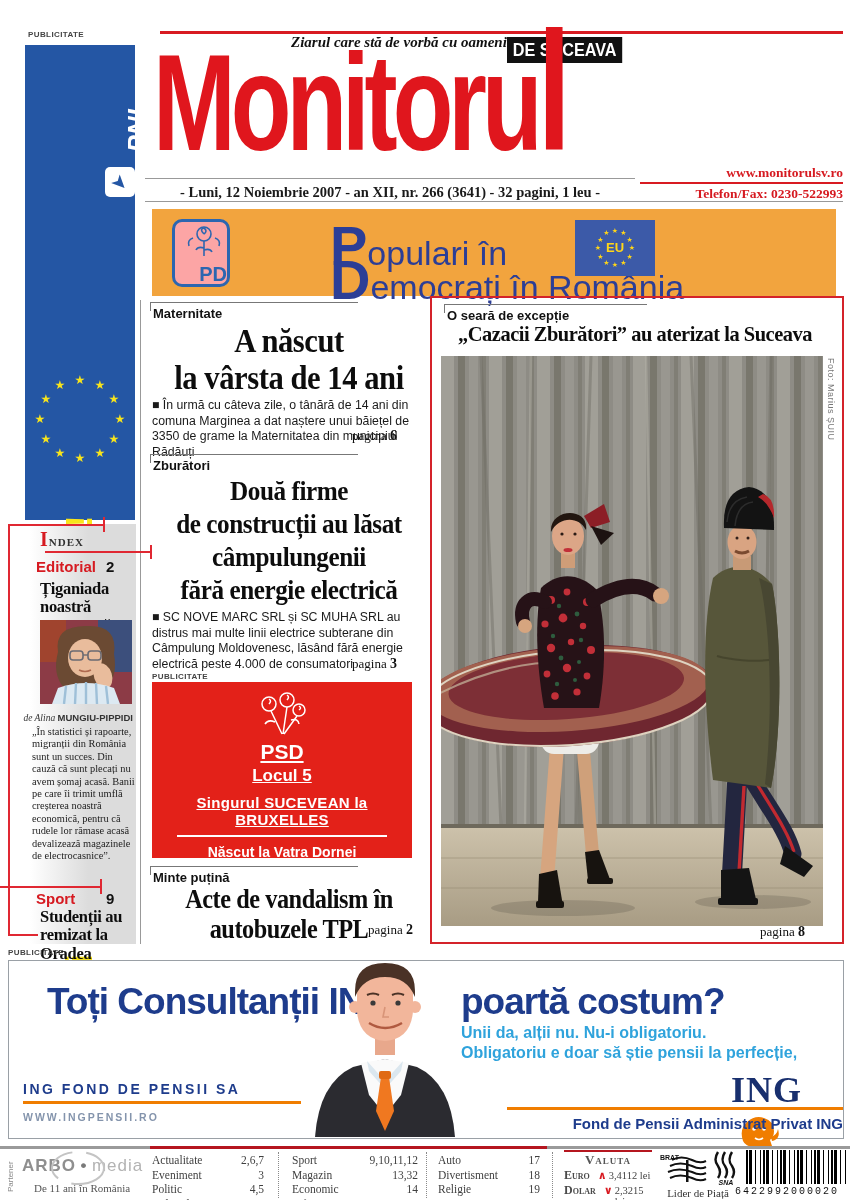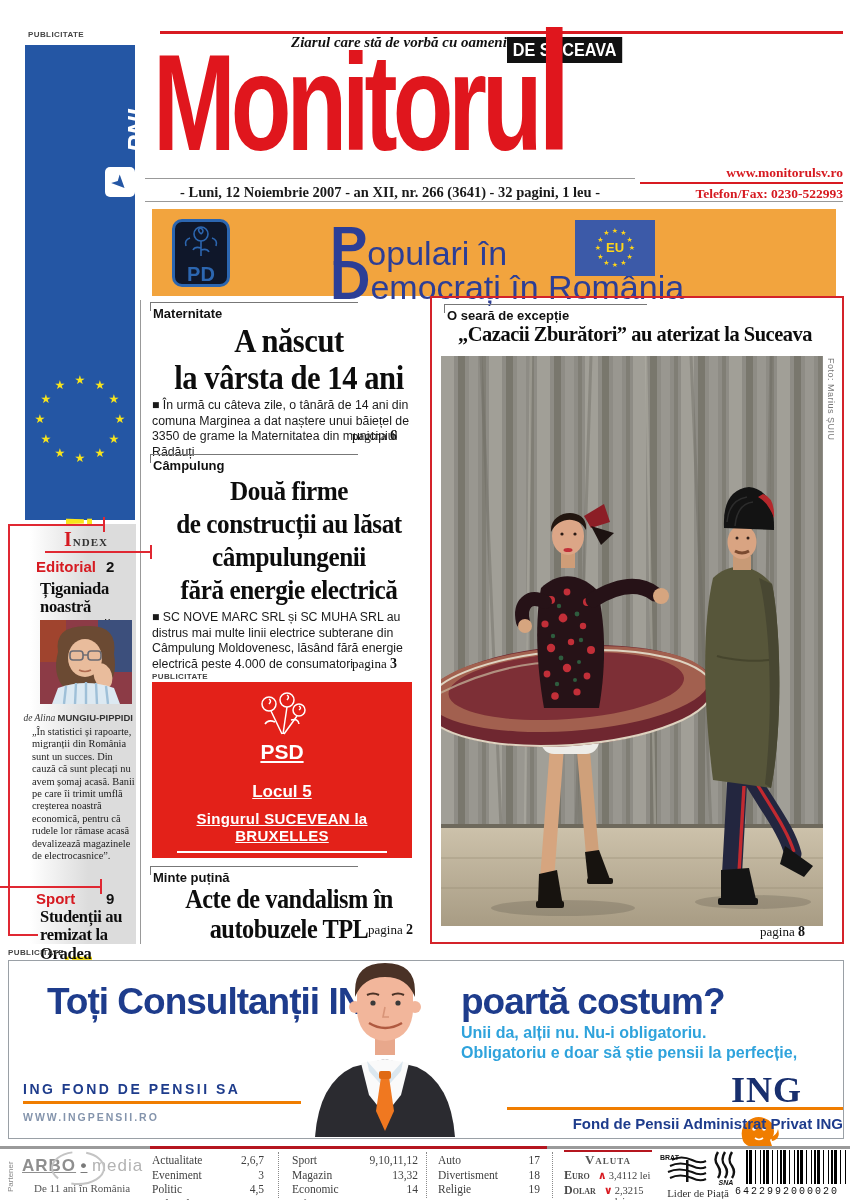--- a/index.html
+++ b/index.html
@@ -33,25 +33,25 @@
            display:flex;align-items:center;padding-left:10px;box-sizing:border-box;
            font:bold 37px "Liberation Sans",sans-serif;color:#f8e41c;white-space:nowrap;}
   .pnl-eu{font-size:47px;margin:0 10px;}
   .pnl-brand{color:#fff;font:bold italic 26px "Liberation Sans",sans-serif;transform:rotate(-90deg);transform-origin:center;}
   .pnl-arrowbox{width:30px;height:30px;background:#fff;border-radius:5px;display:flex;align-items:center;justify-content:center;}
   .pnl-arrowbox span{color:#2456a4;font-size:19px;transform:rotate(45deg);display:block;}
   
   .pd-banner{background:#f2a43e;}
   .pd-big{font:bold 56px "Liberation Sans",sans-serif;color:#2c3e96;}
   .pd-small{font:34px "Liberation Sans",sans-serif;color:#2c3e96;}
-  .pd-logo{border:3px solid #2c66b0;border-radius:10px;background:#0f172a;text-align:center;}
+  .pd-logo{border:3px solid #2c66b0;border-radius:10px;background:#fca5a5;text-align:right;}
   .pd-logo .pd-txt{font:bold 20px "Liberation Sans",sans-serif;color:#2c66b0;line-height:1;}
   
   .idx-band{background:linear-gradient(to right,#ffffff,#dcdcdc 55%);}
-  .idx-title{font:bold 15px "Liberation Serif",serif;color:#333;letter-spacing:1px;text-align:center;}
+  .idx-title{font:bold 15px "Liberation Serif",serif;color:#333;letter-spacing:1px;text-align:left;}
   .idx-title .big-i{color:#d61a21;font-size:20px;}
   .idx-sec{font:bold 15px "Liberation Sans",sans-serif;color:#d61a21;}
   .idx-page{font:bold 15px "Liberation Sans",sans-serif;color:#111;}
   .idx-hl{font:bold 16.5px/1.12 "Liberation Serif",serif;color:#0d0d0d;letter-spacing:-.3px;}
   .idx-quote{font:10.4px/12.4px "Liberation Serif",serif;color:#222;}
   .byline{font:italic 9.5px "Liberation Serif",serif;color:#333;white-space:nowrap;text-align:right;}
   .byline b{font:bold 9.5px "Liberation Sans",sans-serif;}
   
   .psd{background:#e32119;color:#fff;text-align:center;font-family:"Liberation Sans",sans-serif;text-decoration:underline;}
   .psd .l0{font:bold 21px "Liberation Sans",sans-serif;}
@@ -73,21 +73,21 @@
   .ing-foot{font:bold 15px "Liberation Sans",sans-serif;color:#1e3c8c;text-align:right;}
   .oline{background:#f07d00;height:3px;}
   
   .ft-serif{font:11.5px/12px "Liberation Serif",serif;color:#3f3f3f;}
   .trow{display:flex;justify-content:space-between;margin-bottom:2.6px;}
   .dotted-v{border-left:1px dotted #8a8a8a;width:0;}
   .val-title{font:bold 13px "Liberation Serif",serif;color:#555;font-variant:small-caps;text-align:center;letter-spacing:1px;}
   .val-row{display:flex;align-items:baseline;font:bold 12px "Liberation Serif",serif;color:#4a4a4a;font-variant:small-caps;}
   .val-arrow{color:#d81b22;font-weight:bold;font-family:"DejaVu Sans",sans-serif;font-size:11px;margin:0 2px 0 8px;}
   .val-val{font:10.5px "Liberation Serif",serif;font-variant:normal;color:#444;}
-  .arbo-n{font:bold 17px "Liberation Sans",sans-serif;color:#8f8f8f;letter-spacing:1px;text-decoration:underline;}
+  .arbo-n{font:bold 17px "Liberation Sans",sans-serif;color:#8f8f8f;letter-spacing:1px;}
   .arbo-m{font:17px "Liberation Sans",sans-serif;color:#b3b3b3;letter-spacing:1px;}
   .arbo-tag{font:11px "Liberation Serif",serif;color:#555;}
   .partener{font:8px "Liberation Sans",sans-serif;color:#888;transform:rotate(-90deg);transform-origin:left top;}
   .barcode{background:repeating-linear-gradient(90deg,#000 0 2px,#fff 2px 3px,#000 3px 6px,#fff 6px 9px,#000 9px 10px,#fff 10px 14px,#000 14px 15px,#fff 15px 17px);}
   .bc-num{font:10px "Liberation Mono","DejaVu Sans Mono",monospace;color:#111;letter-spacing:2px;text-align:center;}
   .lider{font:11px "Liberation Serif",serif;color:#333;text-align:center;}
 </style>
 </head>
 <body>
 
@@ -174,21 +174,21 @@
 </div>
 
 <div class="abs kick" style="left:150px;top:302px;width:205px">Maternitate</div>
 <div class="abs hl cond" style="left:150px;top:322px;width:278px;font-size:34px;line-height:37px">
   <div>A născut</div>
   <div>la vârsta de 14 ani</div>
 </div>
 <div class="abs body-txt" style="left:152px;top:398px;width:272px">■ În urmă cu câteva zile, o tânără de 14 ani din comuna Marginea a dat naștere unui băiețel de 3350 de grame la Maternitatea din municipiul Rădăuți</div>
 <div class="abs pagina" style="left:352px;top:428px"><span>pagina</span> <span class="pg-num">6</span></div>
 
-<div class="abs kick" style="left:150px;top:454px;width:205px">Câmpulung</div>
+<div class="abs kick" style="left:150px;top:454px;width:205px">Zburători</div>
 <div class="abs hl cond" style="left:150px;top:474px;width:278px;font-size:28px;line-height:33px">
   <div>Două firme</div>
   <div>de construcții au lăsat</div>
   <div>câmpulungenii</div>
   <div>fără energie electrică</div>
 </div>
 <div class="abs body-txt" style="left:152px;top:610px;width:272px">■ SC NOVE MARC SRL și SC MUHA SRL au distrus mai multe linii electrice subterane din Câmpulung Moldovenesc, lăsând fără energie electrică peste 4.000 de consumatori</div>
 <div class="abs pagina" style="left:352px;top:656px"><span>pagina</span> <span class="pg-num">3</span></div>
 
 <div class="abs pub" style="left:152px;top:672px">PUBLICITATE</div>
@@ -197,21 +197,21 @@
     <g stroke="#fff" stroke-width="1.5" fill="none">
       <circle cx="22" cy="12" r="7"></circle>
         <circle cx="40" cy="8" r="7"></circle>
         <circle cx="52" cy="18" r="6"></circle>
       <path d="M22,12 q3,-3 0,-5 M40,8 q3,-3 0,-5 M52,18 q3,-2 0,-4"></path>
       <path d="M24,19 L35,42 M40,15 L36,42 M50,24 L37,42"></path>
       <path d="M28,30 q-7,-3 -10,2 M44,28 q7,-2 8,4"></path>
     </g>
   </svg>
   <div class="l0">PSD</div>
-  <div class="l1" style="margin-top:18px">Locul 5</div>
+  <div class="l1" style="margin-top:2px">Locul 5</div>
   <div class="l2" style="margin-top:8px">Singurul SUCEVEAN la BRUXELLES</div>
   <hr>
   <div class="l3">Născut la Vatra Dornei</div>
   <div class="l3">Liceul la Fălticeni</div>
   <div class="l3">Facultatea și serviciul la Suceava</div>
 </div>
 
 <div class="abs kick" style="left:150px;top:866px;width:205px">Minte puțină</div>
 <div class="abs hl cond" style="left:150px;top:884px;width:278px;font-size:27px;line-height:30px">
   <div>Acte de vandalism în</div>

